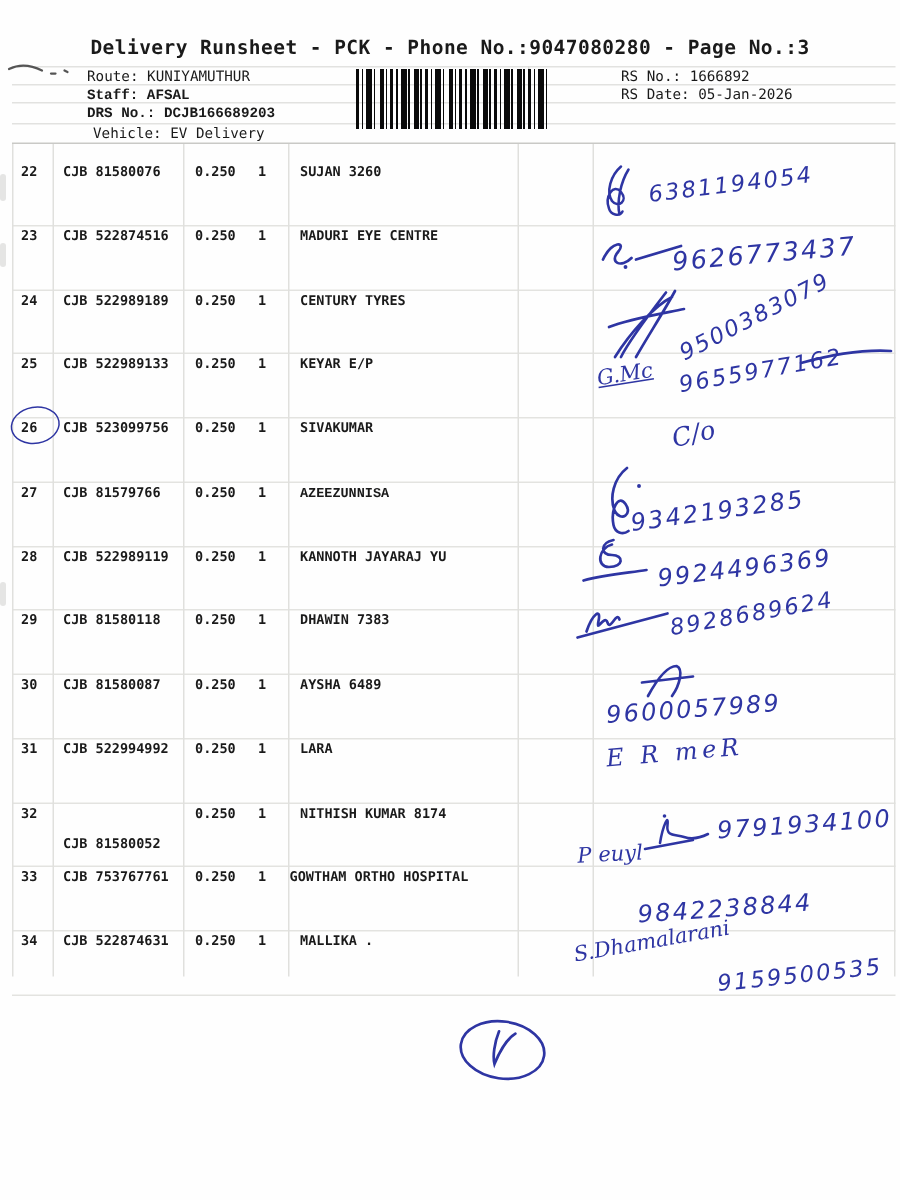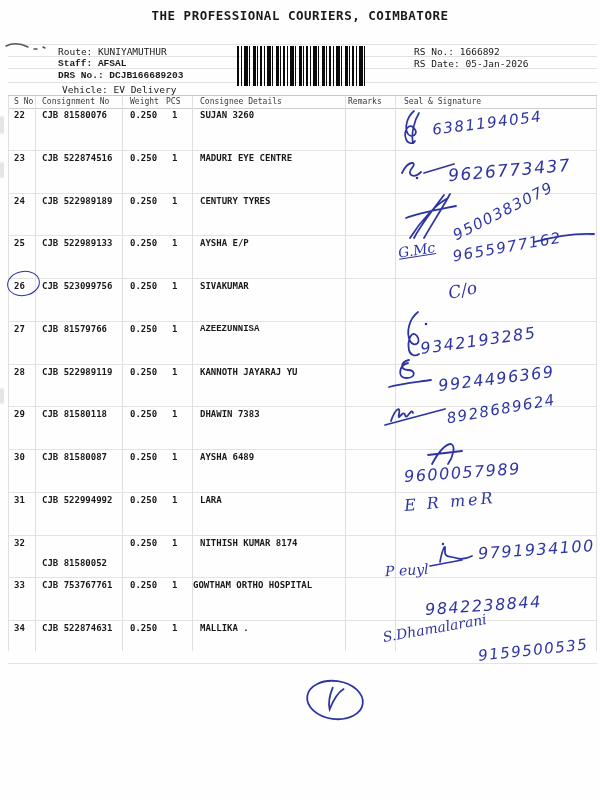--- a/index.html
+++ b/index.html
@@ -50,21 +50,21 @@
       transform:rotate(8deg);}
 
   
   .smudge{position:absolute;background:#9a9a98;opacity:.25;border-radius:2px;}
 </style>
 </head>
 <body>
 
 <div class="page">
 
-  <div class="title">THE PROFESSIONAL COURIERS, COIMBATORE</div>
+  <div class="subtitle">Delivery Runsheet - PCK - Phone No.:9047080280 - Page No.:3</div>
 
   <div class="hline" style="top:44px"></div>
   <div class="hline" style="top:56px"></div>
   <div class="hline" style="top:68px"></div>
   <div class="hline" style="top:82px"></div>
   <div class="vline" style="left:352px;top:44px;height:38px"></div>
 
   <div class="info" style="left:14px;top:46px">Route: KUNIYAMUTHUR</div>
   <div class="info b" style="left:14px;top:58px">Staff: AFSAL</div>
   <div class="info b" style="left:14px;top:70px">DRS No.: DCJB166689203</div>
@@ -74,29 +74,20 @@
 
   <div class="barcode"></div>
 
   <div class="scribble" style="left:4px;top:38px">
     <svg width="44" height="16" viewBox="0 0 44 16">
         <path d="M2,8 C10,4 18,6 24,9 M30,11 l3,0 M39,9 l2,1" stroke="#555" stroke-width="1.5" fill="none" stroke-linecap="round"></path>
       </svg>
   </div>
 
   <div class="table">
-    <div class="thead">
-      <span class="th" style="left:6px">S No</span>
-      <span class="th" style="left:34px">Consignment No</span>
-      <span class="th" style="left:122px">Weight</span>
-      <span class="th" style="left:158px">PCS</span>
-      <span class="th" style="left:192px">Consignee Details</span>
-      <span class="th" style="left:340px">Remarks</span>
-      <span class="th" style="left:396px">Seal &amp; Signature</span>
-    </div>
     <div class="rows" id="rows">
         <div class="trow">
           <span class="cell" style="left: 6px;">22</span>
           <span class="cell" style="left: 34px;">CJB 81580076</span>
           <span class="cell" style="left: 122px;">0.250</span>
           <span class="cell" style="left: 164px;">1</span>
           <span class="cell" style="left: 192px;">SUJAN 3260</span>
           <span class="cell" style="left: 340px;"></span>
         </div>
         <div class="trow">
@@ -113,21 +104,21 @@
           <span class="cell" style="left: 122px;">0.250</span>
           <span class="cell" style="left: 164px;">1</span>
           <span class="cell" style="left: 192px;">CENTURY TYRES</span>
           <span class="cell" style="left: 340px;"></span>
         </div>
         <div class="trow">
           <span class="cell" style="left: 6px;">25</span>
           <span class="cell" style="left: 34px;">CJB 522989133</span>
           <span class="cell" style="left: 122px;">0.250</span>
           <span class="cell" style="left: 164px;">1</span>
-          <span class="cell" style="left: 192px;">AYSHA E/P</span>
+          <span class="cell" style="left: 192px;">KEYAR E/P</span>
           <span class="cell" style="left: 340px;"></span>
         </div>
         <div class="trow">
           <span class="cell" style="left: 6px;">26</span>
           <span class="cell" style="left: 34px;">CJB 523099756</span>
           <span class="cell" style="left: 122px;">0.250</span>
           <span class="cell" style="left: 164px;">1</span>
           <span class="cell" style="left: 192px;">SIVAKUMAR</span>
           <span class="cell" style="left: 340px;"></span>
         </div>

